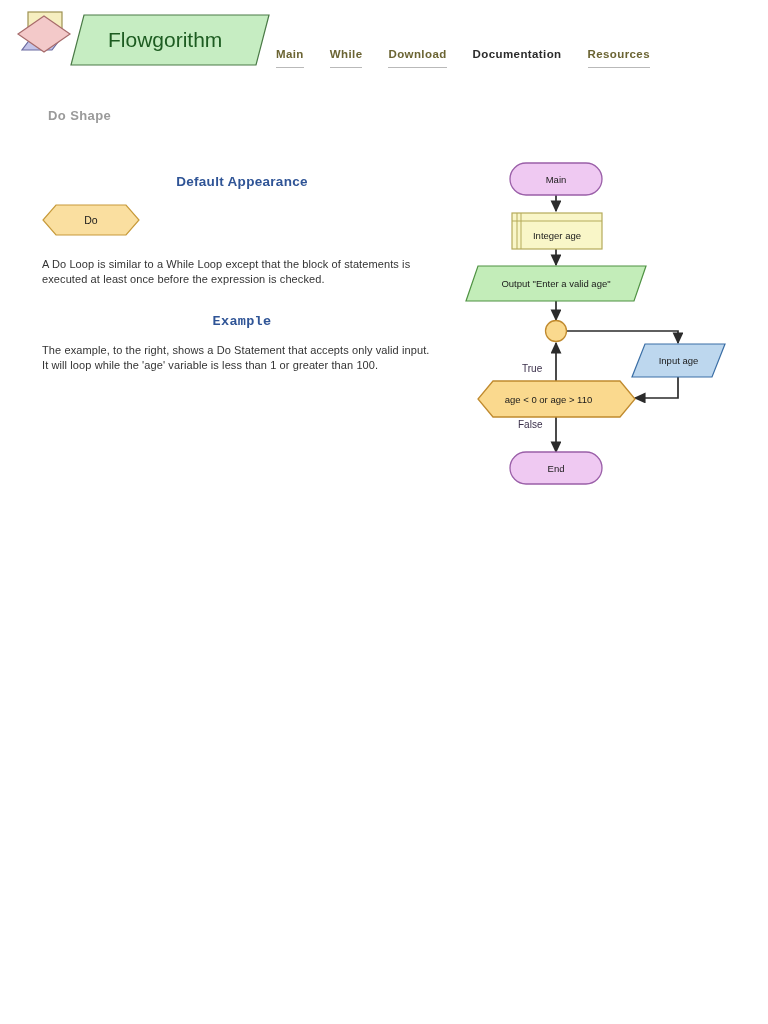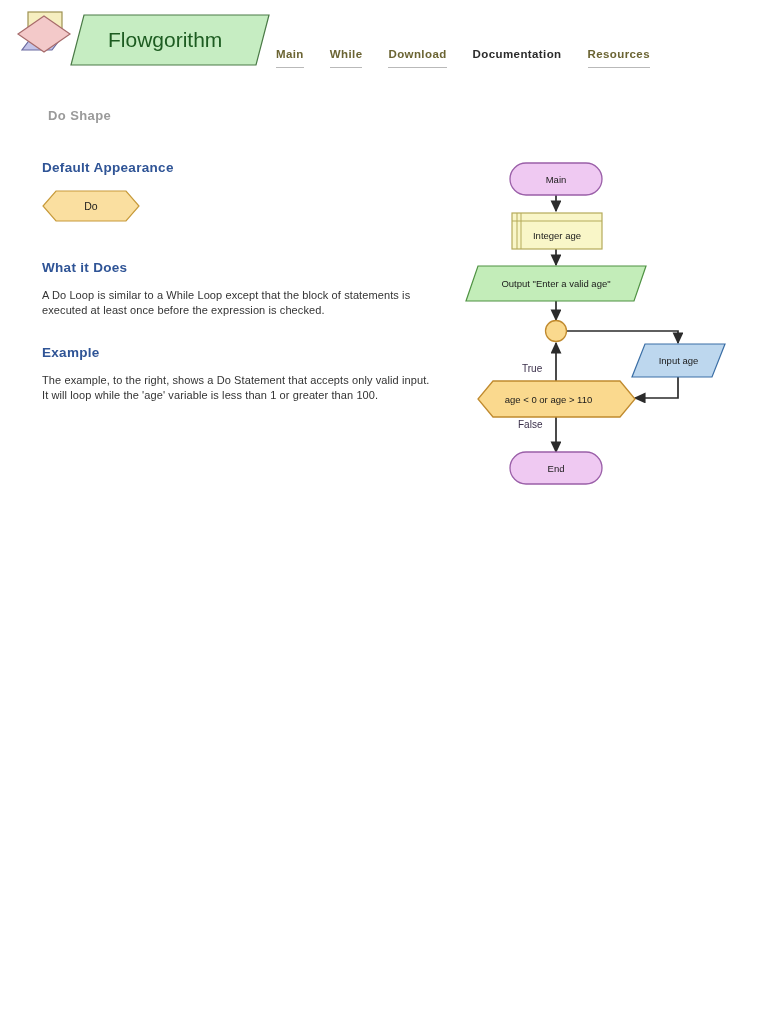--- a/index.html
+++ b/index.html
@@ -87,21 +87,22 @@
   #left-col {
     position: absolute;
     left: 42px; top: 160px;
     width: 400px;
   }
   .section-heading {
     font-size: 13.5px;
     font-weight: bold;
     color: #2f5496;
     letter-spacing: 0.3px;
-    margin: 0;
+    margin: 14px;
+    text-align: center;
   }
   .body-text {
     font-size: 11px;
     color: #333333;
     line-height: 15px;
     margin: 0;
     width: 395px;
     letter-spacing: 0.1px;
   }
 
@@ -180,25 +181,24 @@
 
   <h2 class="section-heading">Default Appearance</h2>
 
   <div id="do-sample">
     <svg width="98" height="32" viewBox="0 0 98 32">
       <polygon points="14,1 84,1 97,16 84,31 14,31 1,16" fill="#fadfa0" stroke="#c79a3a" stroke-width="1.2"></polygon>
     </svg>
     <div class="hex-label">Do</div>
   </div>
 
-  <h2 class="section-heading" style="margin-top:30px;">What it Does</h2>
 
   <p class="body-text" style="margin-top:13px;">A Do Loop is similar to a While Loop except that the block of statements is executed at least once before the expression is checked.</p>
 
-  <h2 class="section-heading" style="margin-top:27px;">Example</h2>
+  <h2 class="section-heading" style="margin-top:27px;font-family:Liberation Mono, monospace;">Example</h2>
 
   <p class="body-text" style="margin-top:13px;">The example, to the right, shows a Do Statement that accepts only valid input. It will loop while the 'age' variable is less than 1 or greater than 100.</p>
 </div>
 
 <div id="flowchart">
 
   <svg width="300" height="345" viewBox="0 0 300 345">
     <defs>
       <marker id="arrowhead" markerWidth="9" markerHeight="9" refX="6.2" refY="3.2" orient="auto" markerUnits="strokeWidth">
         <polygon points="0,0 7,3.2 0,6.4" fill="#2b2b2b"></polygon>

